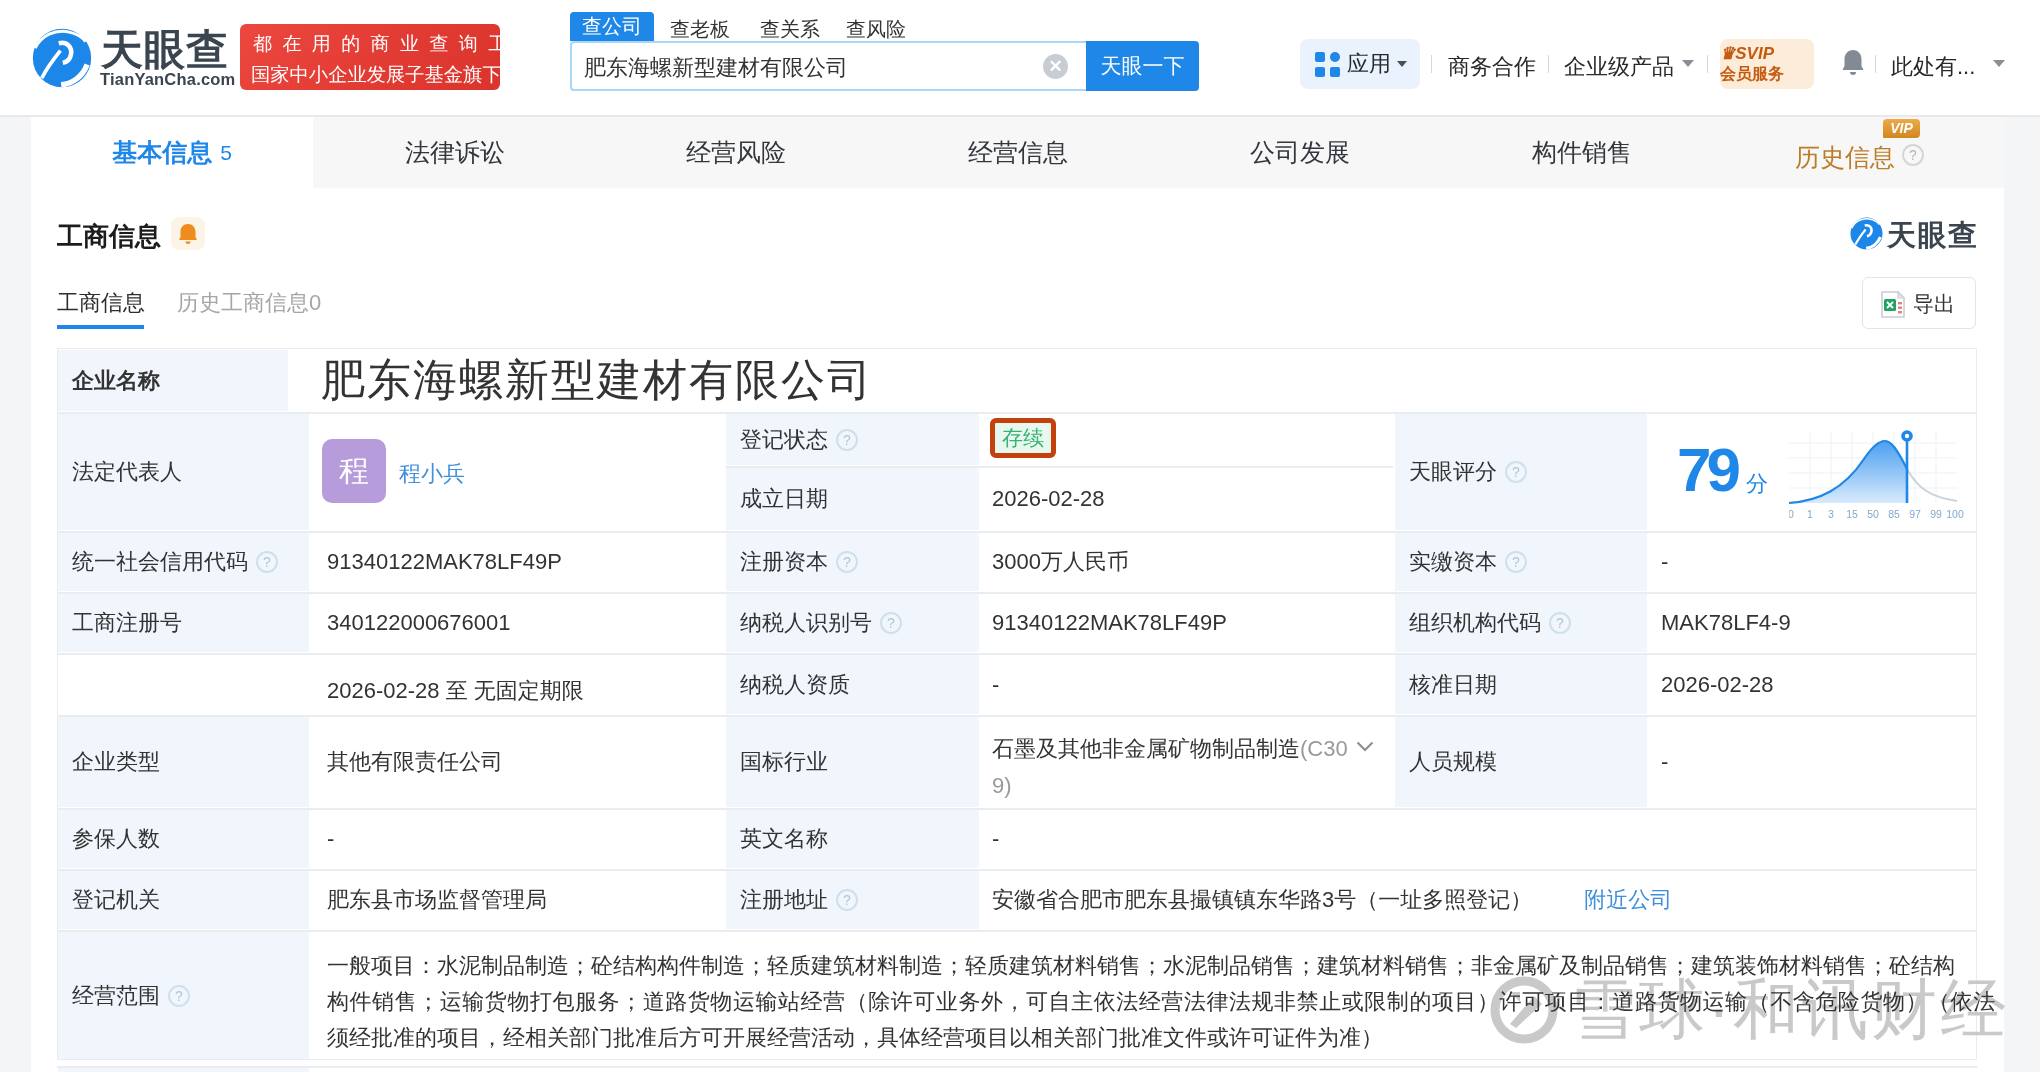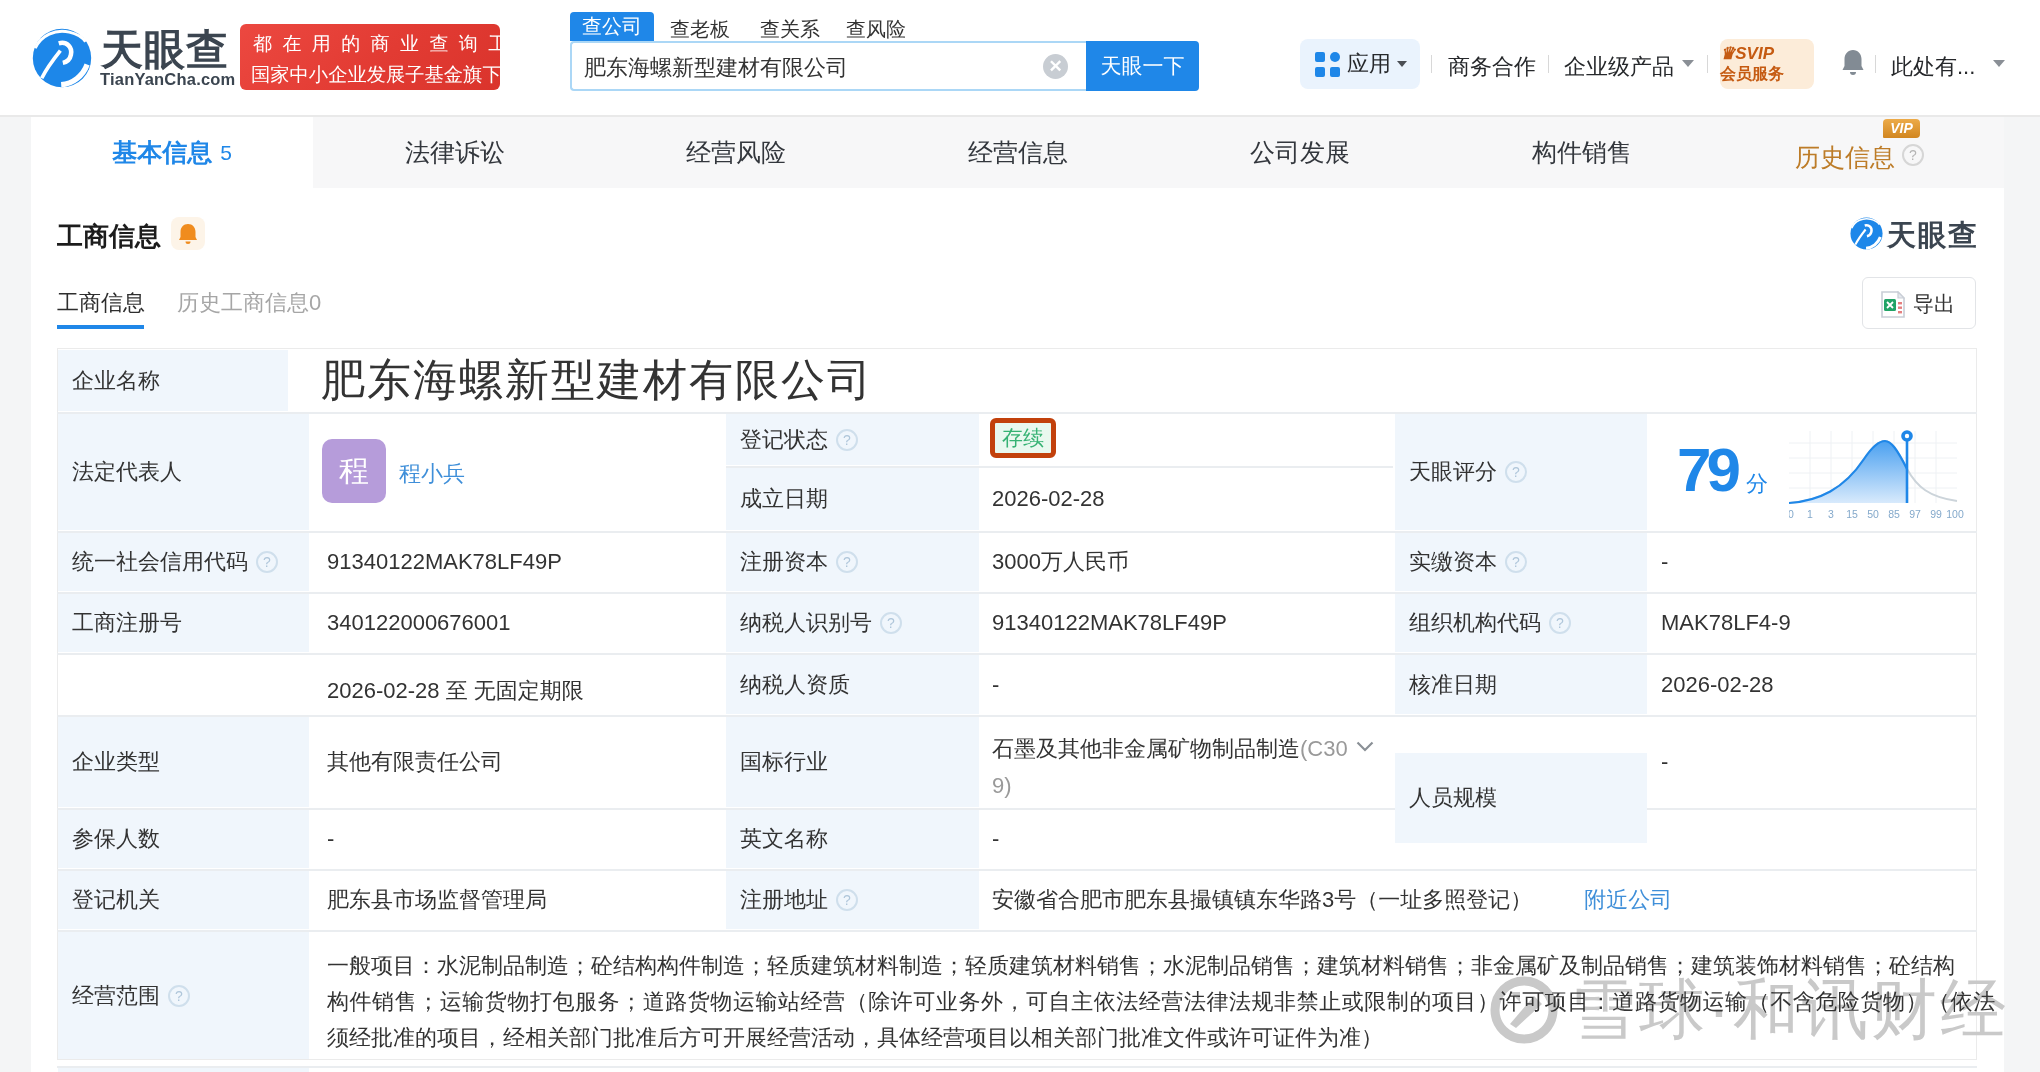--- a/index.html
+++ b/index.html
@@ -133,21 +133,21 @@
 <div class="hline" style="left:57px;top:412px;width:1920px;"></div>
 <div class="hline" style="left:57px;top:531px;width:1920px;"></div>
 <div class="hline" style="left:57px;top:592px;width:1920px;"></div>
 <div class="hline" style="left:57px;top:653px;width:1920px;"></div>
 <div class="hline" style="left:57px;top:715px;width:1920px;"></div>
 <div class="hline" style="left:57px;top:808px;width:1920px;"></div>
 <div class="hline" style="left:57px;top:869px;width:1920px;"></div>
 <div class="hline" style="left:57px;top:930px;width:1920px;"></div>
 <div class="hline" style="left:726px;top:466px;width:667px;"></div>
 
-<div class="lbl" style="left:58px;top:350px;width:230px;height:61px;">企业名称</div>
+<div class="lbl" style="left:58px;top:350px;width:230px;height:61px;font-weight:bold;">企业名称</div>
 <div class="lbl" style="left:58px;top:414px;width:251px;height:116px;">法定代表人</div>
 <div class="lbl" style="left:58px;top:533px;width:251px;height:58px;">统一社会信用代码<span class="qm">?</span></div>
 <div class="lbl" style="left:58px;top:594px;width:251px;height:58px;">工商注册号</div>
 <div class="lbl" style="left:58px;top:717px;width:251px;height:90px;">企业类型</div>
 <div class="lbl" style="left:58px;top:810px;width:251px;height:58px;">参保人数</div>
 <div class="lbl" style="left:58px;top:871px;width:251px;height:58px;">登记机关</div>
 <div class="lbl" style="left:58px;top:932px;width:251px;height:127px;">经营范围<span class="qm">?</span></div>
 
 <div class="lbl" style="left:726px;top:414px;width:253px;height:51px;">登记状态<span class="qm">?</span></div>
 <div class="lbl" style="left:726px;top:468px;width:253px;height:62px;">成立日期</div>
@@ -155,21 +155,21 @@
 <div class="lbl" style="left:726px;top:594px;width:253px;height:58px;">纳税人识别号<span class="qm">?</span></div>
 <div class="lbl" style="left:726px;top:655px;width:253px;height:59px;">纳税人资质</div>
 <div class="lbl" style="left:726px;top:717px;width:253px;height:90px;">国标行业</div>
 <div class="lbl" style="left:726px;top:810px;width:253px;height:58px;">英文名称</div>
 <div class="lbl" style="left:726px;top:871px;width:253px;height:58px;">注册地址<span class="qm">?</span></div>
 
 <div class="lbl" style="left:1395px;top:414px;width:252px;height:116px;">天眼评分<span class="qm">?</span></div>
 <div class="lbl" style="left:1395px;top:533px;width:252px;height:58px;">实缴资本<span class="qm">?</span></div>
 <div class="lbl" style="left:1395px;top:594px;width:252px;height:58px;">组织机构代码<span class="qm">?</span></div>
 <div class="lbl" style="left:1395px;top:655px;width:252px;height:59px;">核准日期</div>
-<div class="lbl" style="left:1395px;top:753px;width:252px;height:90px;">人员规模</div>
+<div class="lbl" style="left:1395px;top:717px;width:252px;height:90px;">人员规模</div>
 
 <div class="abs" style="left:321px;top:350px;height:61px;display:flex;align-items:center;font-size:44px;letter-spacing:2px;color:#333;">肥东海螺新型建材有限公司</div>
 
 <div class="abs" style="left:322px;top:439px;width:64px;height:64px;background:#b69cda;border-radius:10px;color:#fff;font-size:30px;display:flex;align-items:center;justify-content:center;">程</div>
 <div class="abs" style="left:399px;top:459px;font-size:22px;color:#3f8fd9;">程小兵</div>
 
 <div class="abs flexv" style="left:990px;top:418px;width:66px;height:40px;background:#e9f8ef;border:5px solid #c2410c;border-radius:6px;justify-content:center;font-size:21px;color:#36b273;">存续</div>
 <div class="val" style="left:992px;top:468px;height:62px;">2026-02-28</div>
 
 <div class="abs" style="left:1677px;top:439px;font-size:62px;font-weight:bold;color:#1f87e8;line-height:62px;letter-spacing:-5px;">79<span style="font-size:22px;font-weight:normal;margin-left:10px;letter-spacing:0;">分</span></div>

